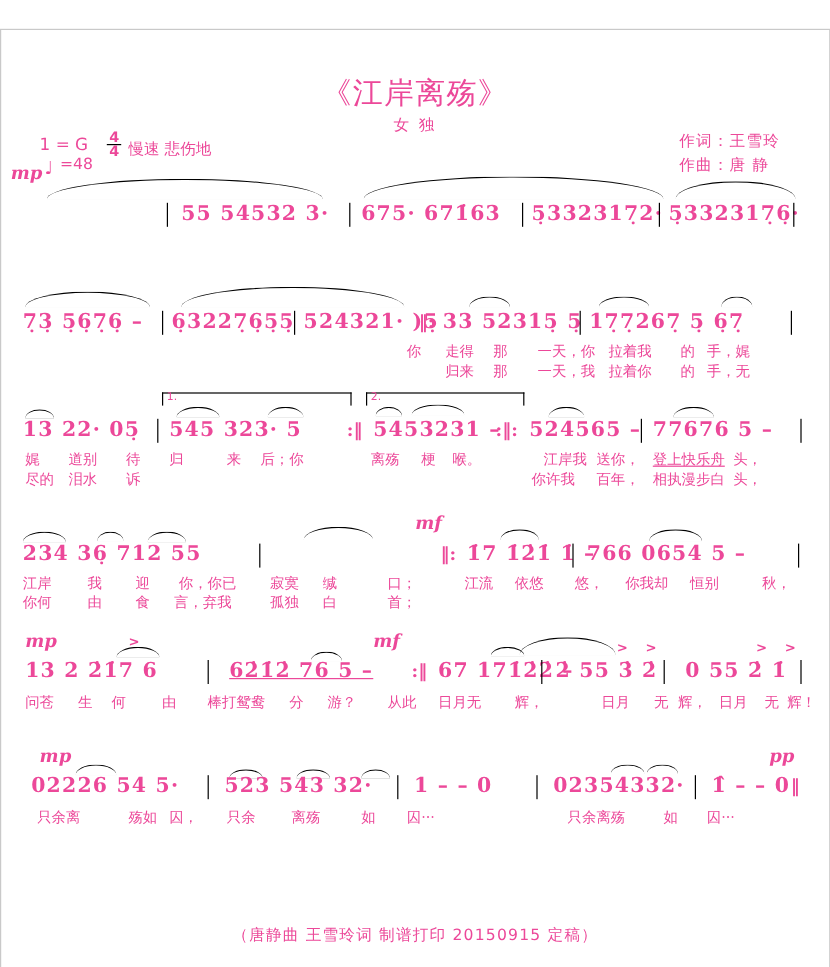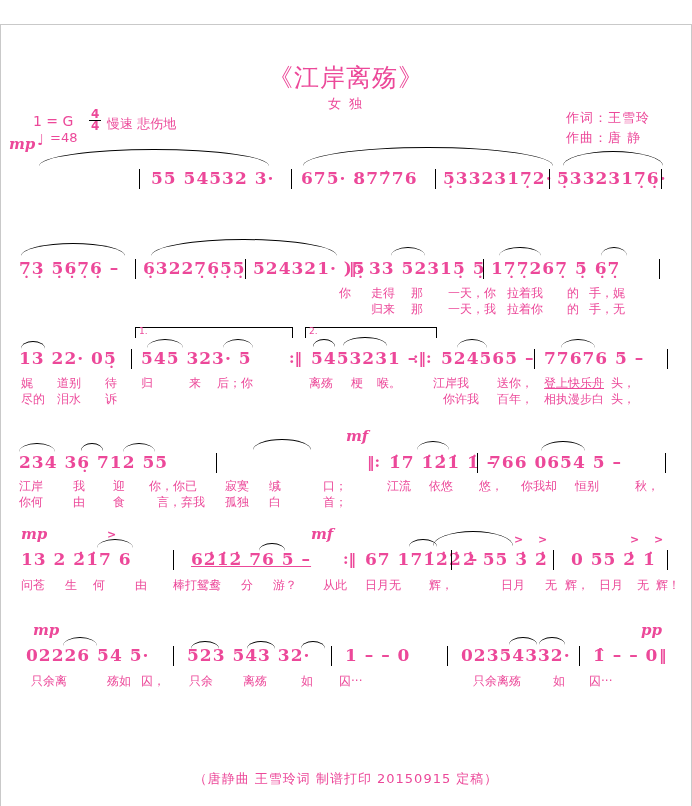--- a/index.html
+++ b/index.html
@@ -50,21 +50,21 @@
   <span class="credit" style="left:565px;top:84px;">作词：王雪玲</span>
   <span class="credit" style="left:565px;top:104px;">作曲：唐 静</span>
 
   <div class="arc" style="left:38px;top:124px;width:230px;height:16px;"></div>
   <div class="arc" style="left:302px;top:122px;width:250px;height:18px;"></div>
   <div class="arc" style="left:562px;top:126px;width:100px;height:14px;"></div>
   <div class="row" style="top:143px;">
     <span class="bar" style="left:138px;"></span>
     <span class="m" style="left:150px;">55 54532 3·</span>
     <span class="bar" style="left:290px;"></span>
-    <span class="m" style="left:300px;">675· 877̇76</span>
+    <span class="m" style="left:300px;">675· 671̇63</span>
     <span class="bar" style="left:434px;"></span>
     <span class="m" style="left:442px;">5̣332317̣2·</span>
     <span class="bar" style="left:548px;"></span>
     <span class="m" style="left:556px;">5̣332317̣6̣·</span>
     <span class="bar" style="left:660px;"></span>
   </div>
 
   <div class="arc" style="left:20px;top:218px;width:104px;height:12px;"></div>
   <div class="arc" style="left:150px;top:214px;width:186px;height:16px;"></div>
   <div class="arc" style="left:390px;top:222px;width:34px;height:8px;"></div>
@@ -128,21 +128,21 @@
   <div class="lyrrow" style="top:350px;">
     <span class="lyr" style="left:20px;">娓</span>
     <span class="lyr" style="left:56px;">道别</span>
     <span class="lyr" style="left:104px;">待</span>
     <span class="lyr" style="left:140px;">归</span>
     <span class="lyr" style="left:188px;">来</span>
     <span class="lyr" style="left:216px;">后；你</span>
     <span class="lyr" style="left:308px;">离殇</span>
     <span class="lyr" style="left:350px;">梗</span>
     <span class="lyr" style="left:376px;">喉。</span>
-    <span class="lyr" style="left:432px;">江岸我</span>
+    <span class="lyr" style="left:452px;">江岸我</span>
     <span class="lyr" style="left:496px;">送你，</span>
     <span class="lyr" style="left:543px;text-decoration:underline;">登上快乐舟</span>
     <span class="lyr" style="left:610px;">头，</span>
   </div>
   <div class="lyrrow" style="top:366px;">
     <span class="lyr" style="left:20px;">尽的</span>
     <span class="lyr" style="left:56px;">泪水</span>
     <span class="lyr" style="left:104px;">诉</span>
     <span class="lyr" style="left:442px;">你许我</span>
     <span class="lyr" style="left:496px;">百年，</span>
@@ -178,21 +178,21 @@
     <span class="lyr" style="left:428px;">依悠</span>
     <span class="lyr" style="left:478px;">悠，</span>
     <span class="lyr" style="left:520px;">你我却</span>
     <span class="lyr" style="left:574px;">恒别</span>
     <span class="lyr" style="left:634px;">秋，</span>
   </div>
   <div class="lyrrow" style="top:469px;">
     <span class="lyr" style="left:18px;">你何</span>
     <span class="lyr" style="left:72px;">由</span>
     <span class="lyr" style="left:112px;">食</span>
-    <span class="lyr" style="left:156px;">言，弃我</span>
+    <span class="lyr" style="left:144px;">言，弃我</span>
     <span class="lyr" style="left:224px;">孤独</span>
     <span class="lyr" style="left:268px;">白</span>
     <span class="lyr" style="left:322px;">首；</span>
   </div>
 
   <span class="dyn" style="left:20px;top:500px;">mp</span>
   <span class="dyn" style="left:310px;top:500px;">mf</span>
   <span class="acc" style="left:106px;top:503px;">&gt;</span>
   <span class="acc" style="left:513px;top:508px;">&gt;</span>
   <span class="acc" style="left:537px;top:508px;">&gt;</span>

